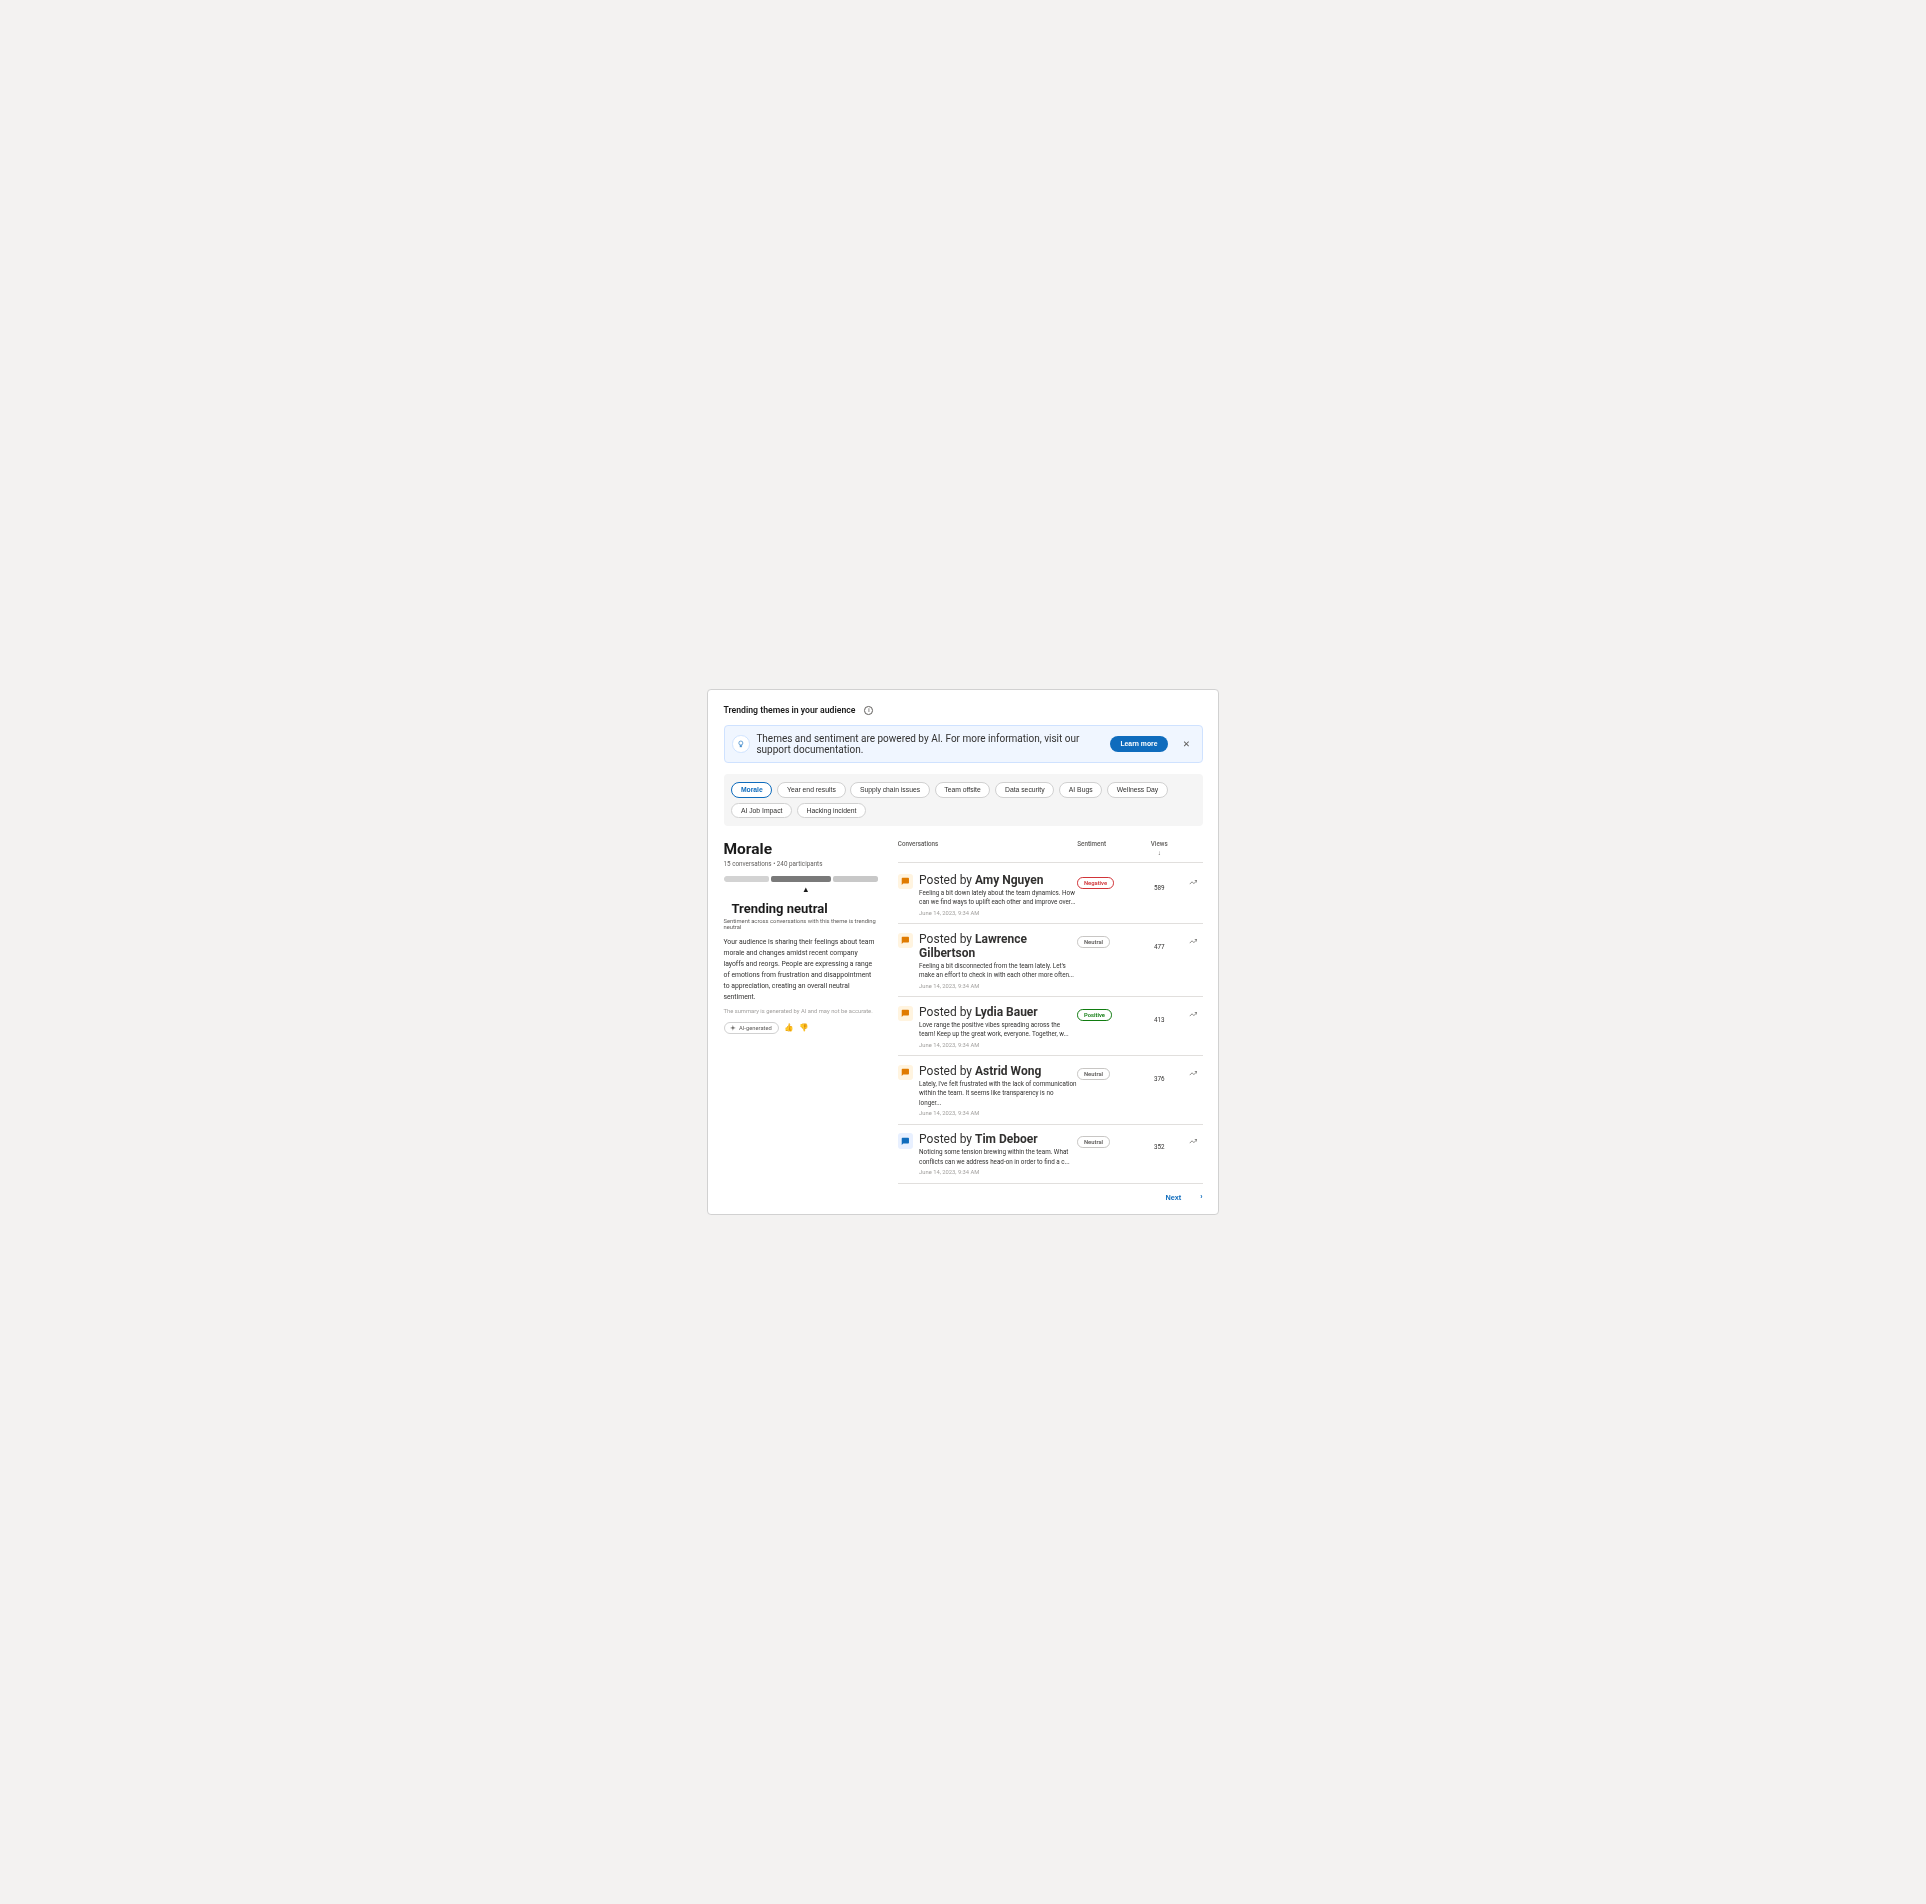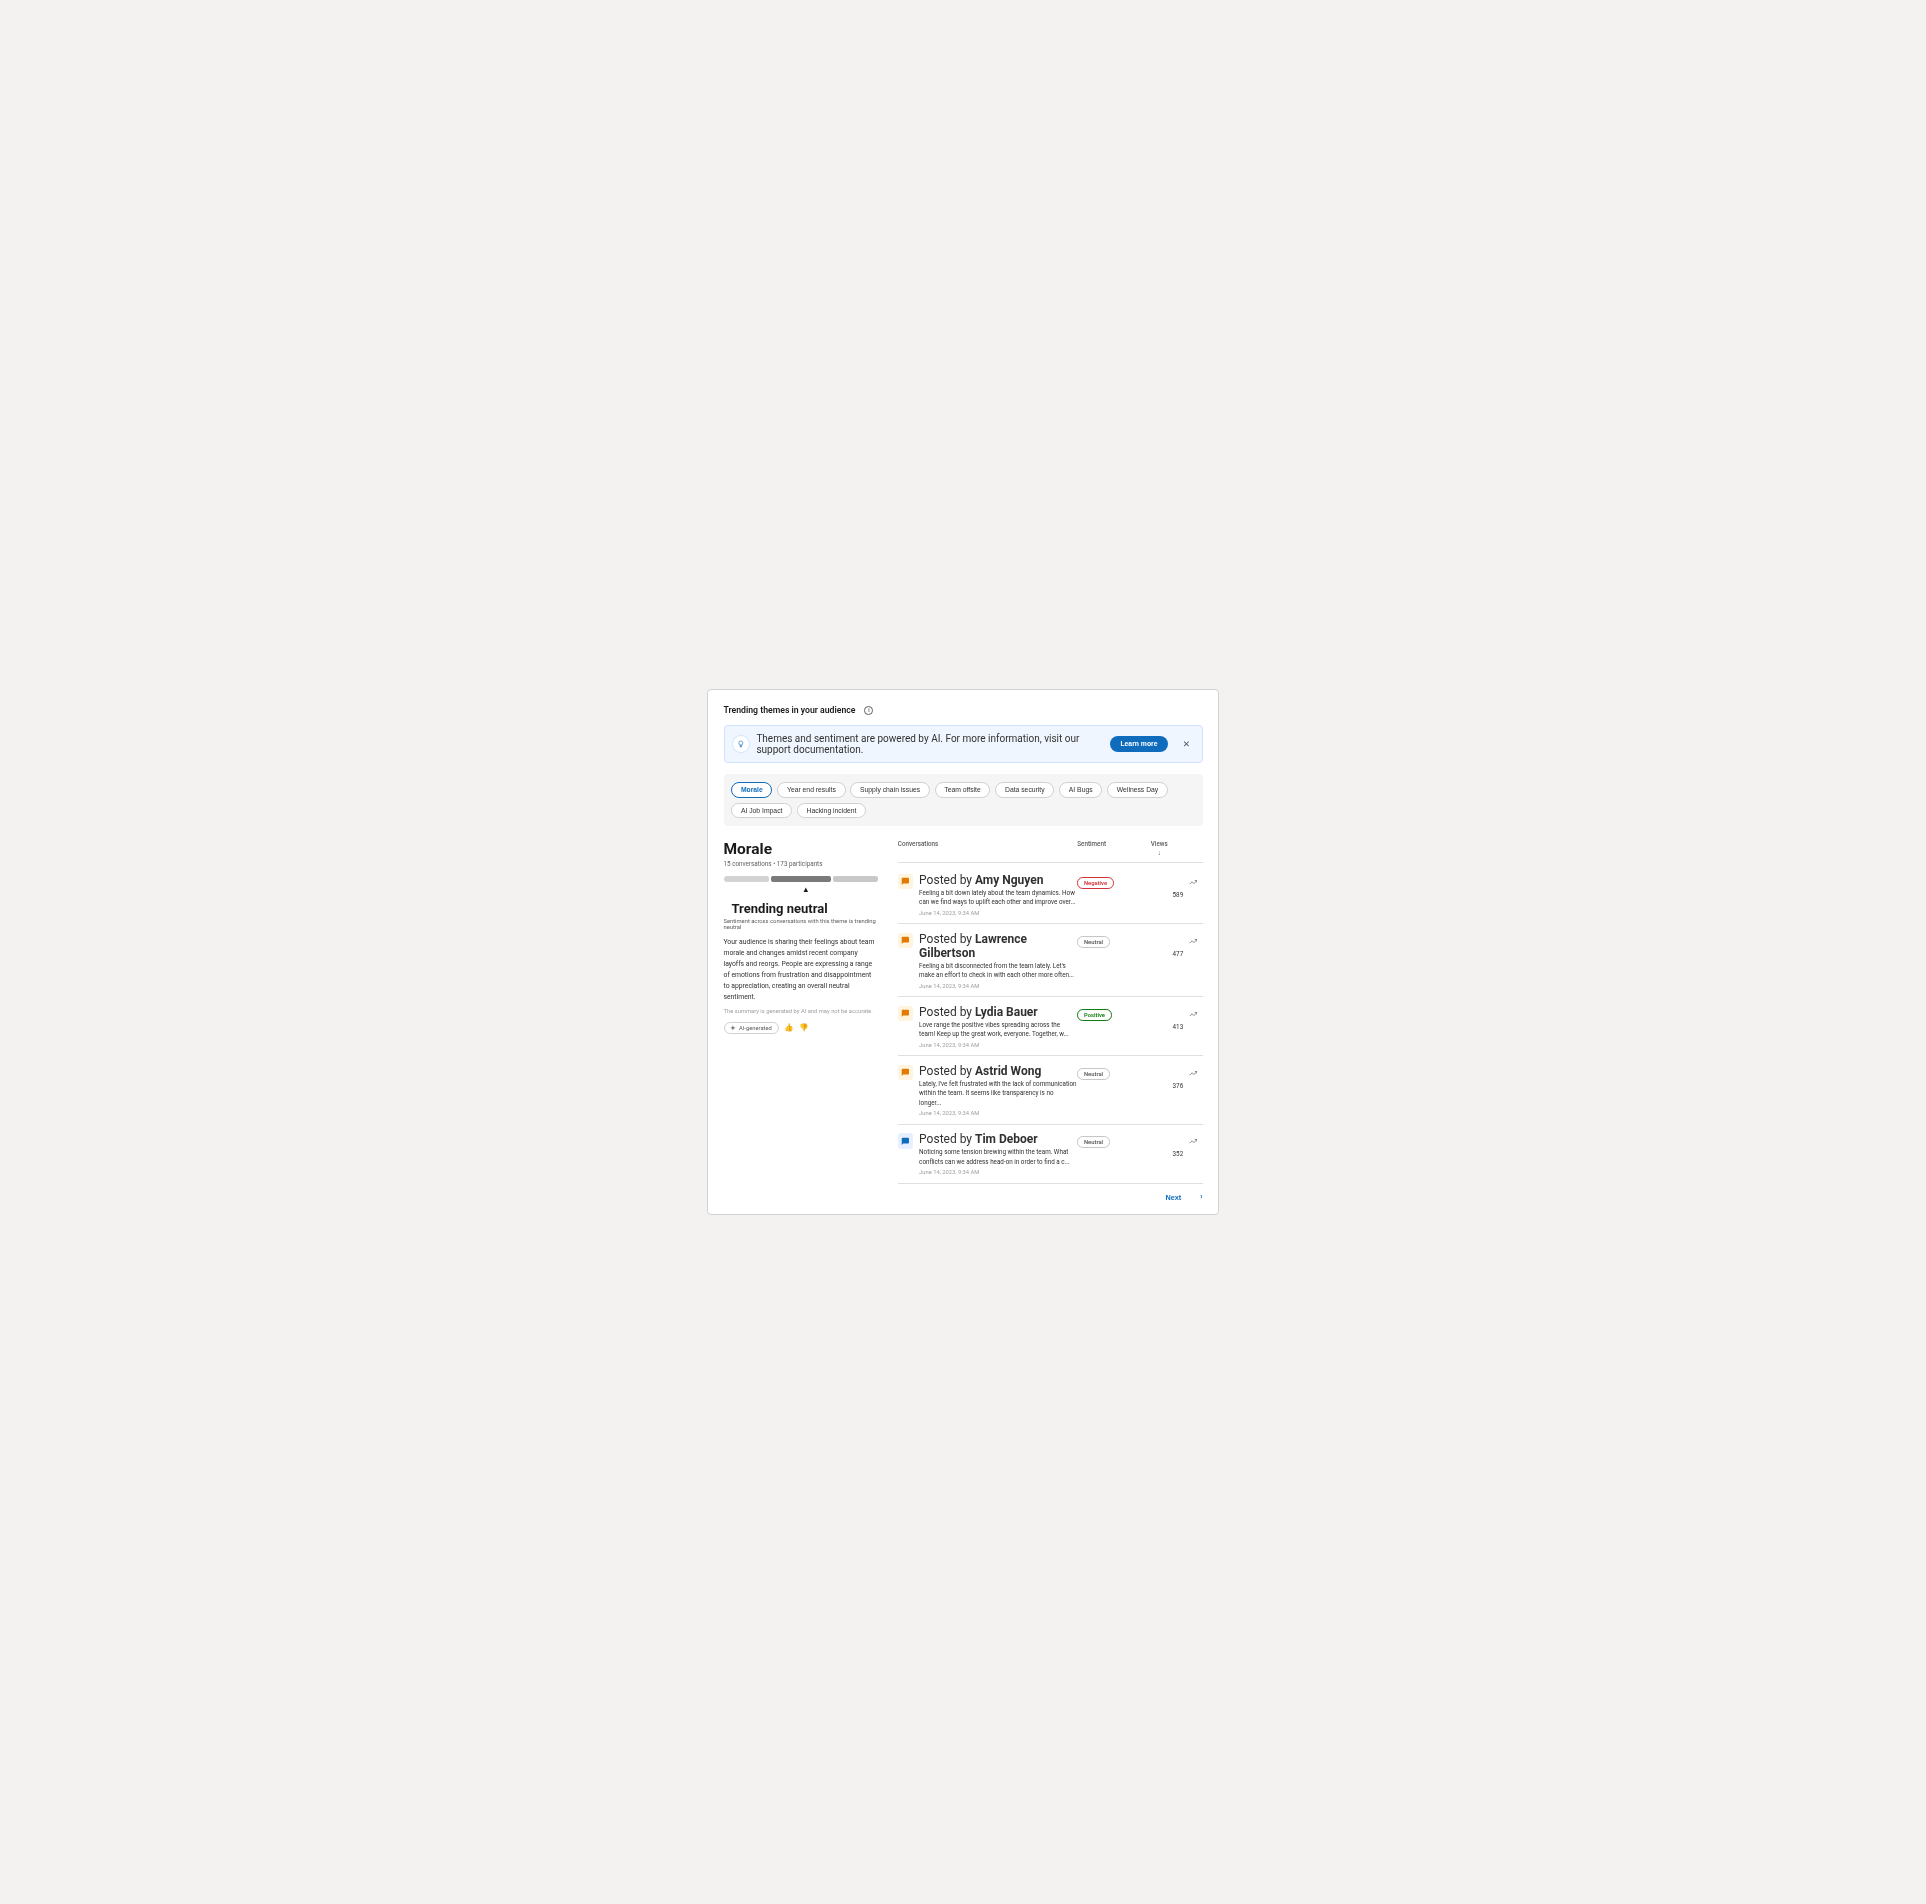--- a/index.html
+++ b/index.html
@@ -289,22 +289,22 @@
       background: #fff;
     }
     .sentiment-badge.positive {
       color: #107c10;
       border: 0.7px solid #107c10;
       background: #fff;
     }
     .views-cell {
       font-size: 6.3px;
       color: #323130;
-      text-align: right;
-      margin-top: 18px;
+      text-align: center;
+      margin-top: 11px;
     }
     .trend-icon-cell {
       display: flex;
       align-items: flex-start;
       justify-content: center;
       padding-top: 4.8px;
     }
     .trend-icon {
       font-size: 7.7px;
       color: #605e5c;
@@ -369,21 +369,21 @@
       <button class="theme-chip">Hacking incident</button>
     </div>
 
   <div class="main-content">
 
     <div class="left-panel">
       <div class="morale-title">Morale</div>
       <div class="morale-meta">
         <span>15 conversations</span>
         <span> • </span>
-        <span>173 participants</span>
+        <span>240 participants</span>
       </div>
       <div class="sentiment-bar">
         <div class="seg-neg"></div>
         <div class="seg-neu"></div>
         <div class="seg-pos"></div>
       </div>
       <div class="triangle-indicator">
         <span>▲</span>
       </div>
       <div class="trending-label">Trending neutral</div>

